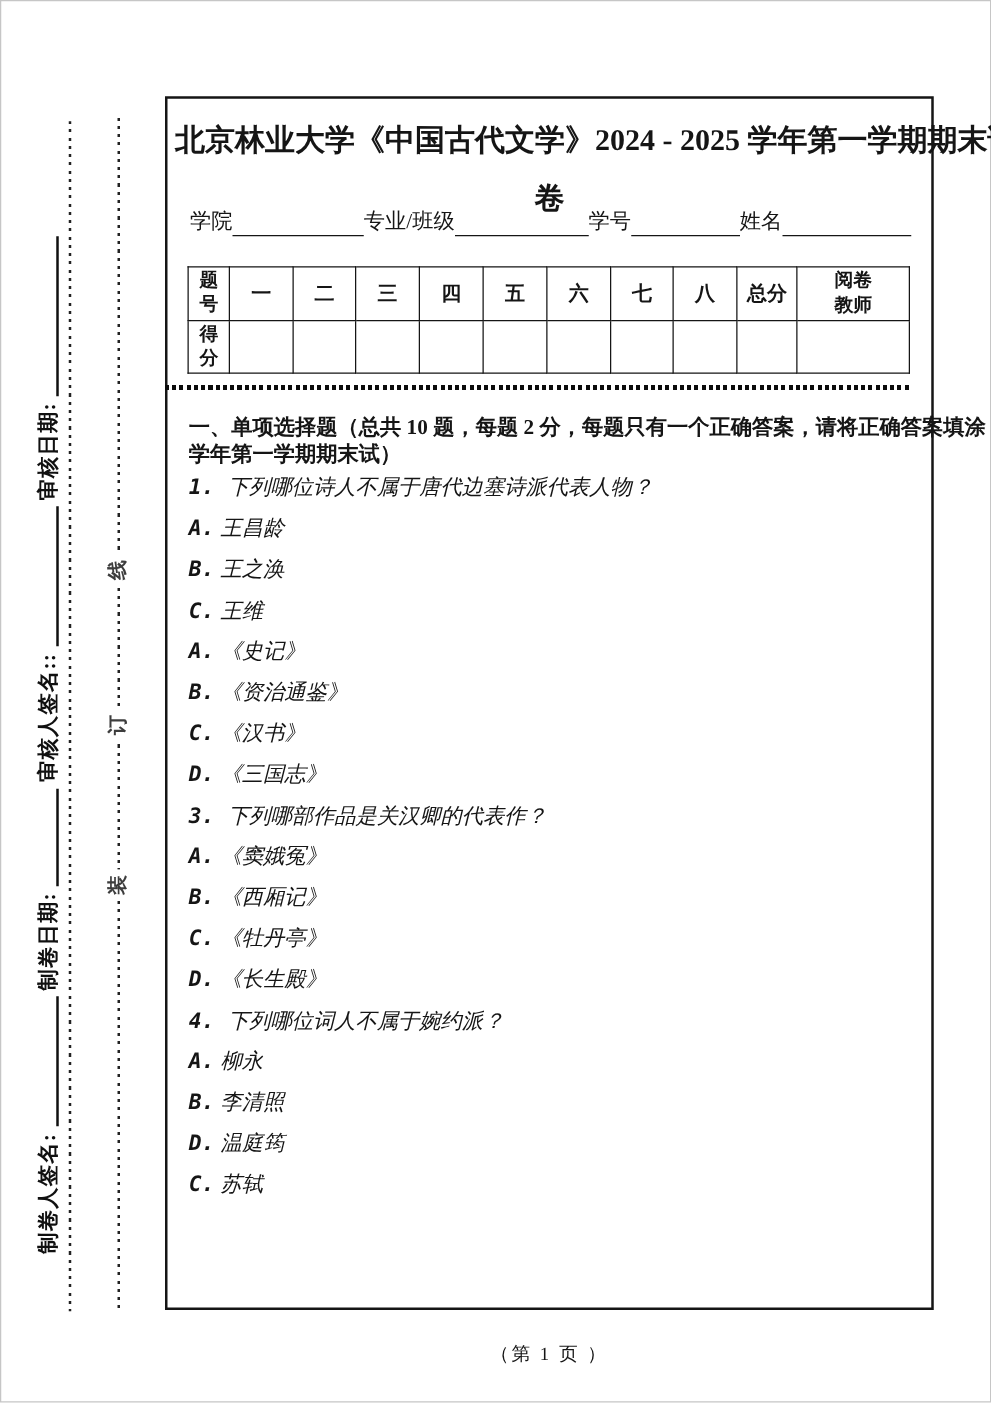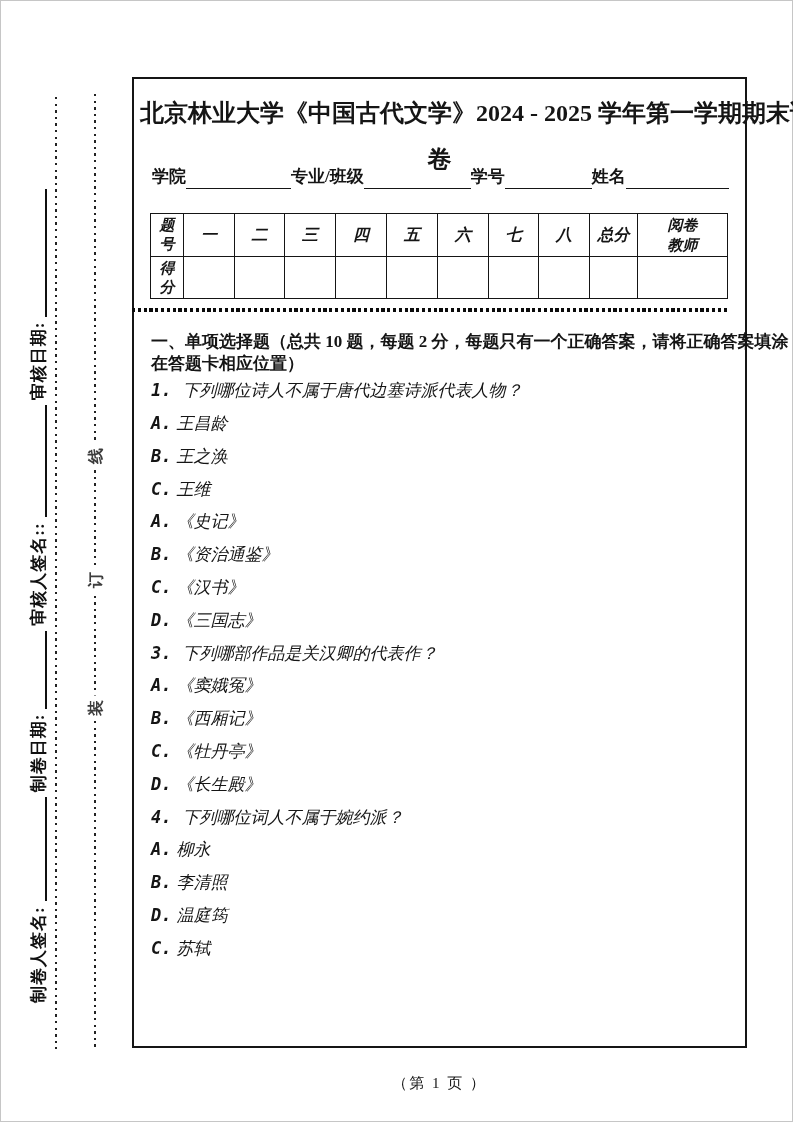--- a/index.html
+++ b/index.html
@@ -34,29 +34,29 @@
   .main-box{
     position:absolute;left:132px;top:77px;width:611px;height:967px;
     border:2px solid #151515;background:#fff;
   }
   .title{
     position:absolute;top:11px;left:6px;right:6px;text-align:center;
     font-size:24px;font-weight:700;line-height:46px;white-space:nowrap;
   }
   .fields{
     position:absolute;top:84px;left:18px;right:16px;height:26px;
-    display:flex;align-items:flex-end;font-size:17px;font-weight:700;white-space:nowrap;
+    display:flex;align-items:flex-end;font-size:17px;font-weight:400;white-space:nowrap;
   }
   .flabel{flex:0 0 auto;padding-bottom:1px;}
   .blank{flex:0 0 auto;border-bottom:1.6px solid #151515;height:22px;}
   .b1{width:105px;}.b2{width:107px;}.b3{width:87px;}.b4{flex:1 1 auto;}
   .score-table{
     position:absolute;top:134px;left:16px;width:577px;
     border-collapse:collapse;table-layout:fixed;
-    font-size:16px;font-weight:600;text-align:center;font-style:italic;
+    font-size:16px;font-weight:600;text-align:center;
   }
   .score-table td{border:1.5px solid #151515;padding:0;}
   .score-table tr.hdr td{height:42px;}
   .score-table tr.scr td{height:41px;}
   .vcell span{display:inline-block;inline-size:1.15em;word-break:break-all;
     line-height:1.25;font-size:15px;vertical-align:middle;}
   .wcell span{display:inline-block;inline-size:2.3em;word-break:break-all;
     line-height:1.35;font-size:15px;vertical-align:middle;}
   .dots-sep{
     position:absolute;top:229px;left:-2px;width:596px;height:4px;
@@ -153,21 +153,21 @@
           <td></td>
         </tr>
   </tbody>
     </table>
 
   <div class="dots-sep"></div>
 
   <div class="content">
     <div class="heading">
       <div>一、单项选择题（总共 10 题，每题 2 分，每题只有一个正确答案，请将正确答案填涂</div>
-      <div>在答题卡相应位置）</div>
+      <div>学年第一学期期末试）</div>
     </div>
     <div id="questions">
         <div class="qline"><span class="qnum">1.</span><span>下列哪位诗人不属于唐代边塞诗派代表人物？</span></div>
         <div class="qline"><span class="qopt">A.</span><span>王昌龄</span></div>
         <div class="qline"><span class="qopt">B.</span><span>王之涣</span></div>
         <div class="qline"><span class="qopt">C.</span><span>王维</span></div>
         <div class="qline"><span class="qopt">A.</span><span>《史记》</span></div>
         <div class="qline"><span class="qopt">B.</span><span>《资治通鉴》</span></div>
         <div class="qline"><span class="qopt">C.</span><span>《汉书》</span></div>
         <div class="qline"><span class="qopt">D.</span><span>《三国志》</span></div>

